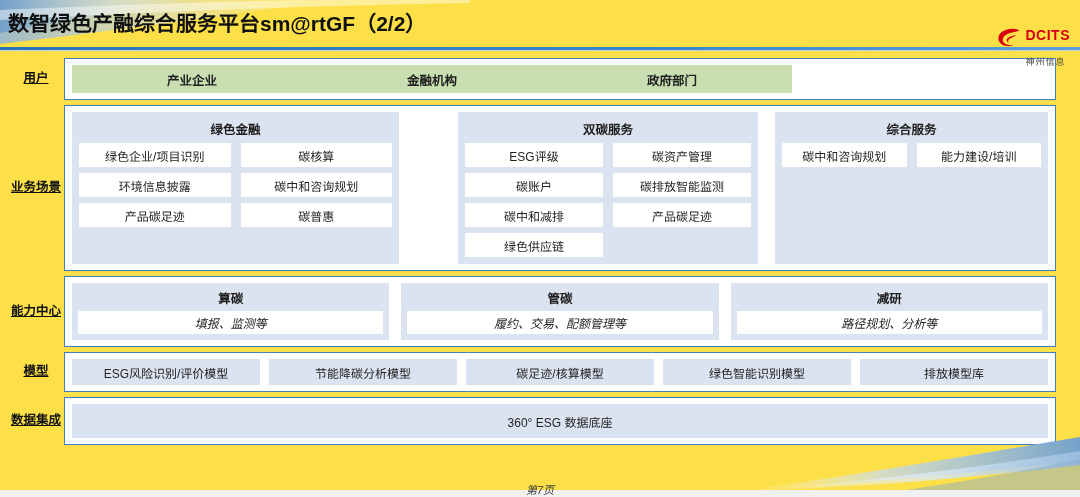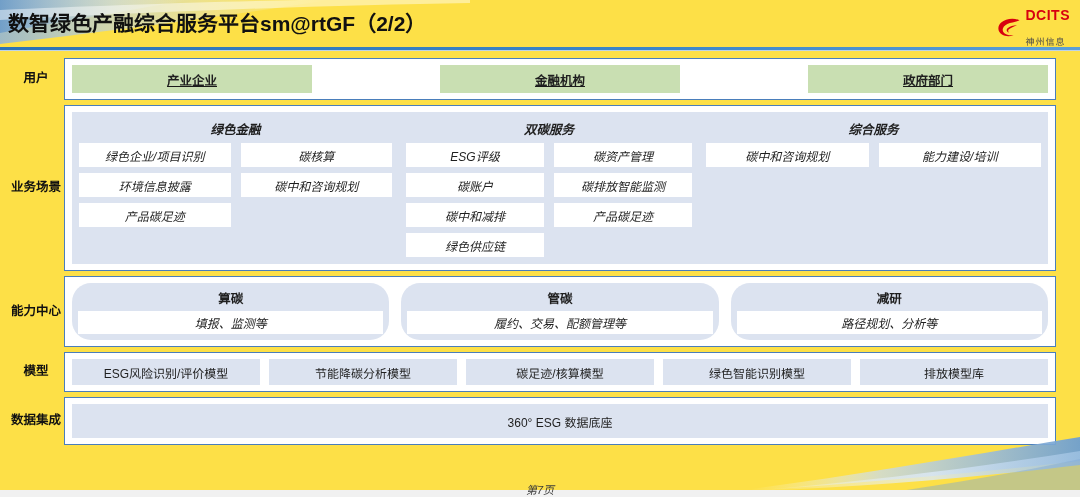--- a/index.html
+++ b/index.html
@@ -77,20 +77,21 @@
     gap: 4px;
     z-index: 4;
   }
   .logo-mark { width: 26px; height: 22px; }
   .logo-text { line-height: 1; }
   .logo-name {
     font-size: 14px;
     font-weight: bold;
     color: #d7000f;
     letter-spacing: 0.5px;
+    margin-top: 20px;
   }
   .logo-sub {
     font-size: 9px;
     color: #4a4a4a;
     letter-spacing: 1px;
     margin-top: 16px;
   }
 
   
   .layers {
@@ -109,62 +110,61 @@
     display: flex;
     align-items: center;
     justify-content: center;
     font-size: 12.5px;
     font-weight: bold;
     color: #111111;
     text-align: center;
     line-height: 1.25;
     padding: 0 2px;
     box-sizing: border-box;
+    text-decoration: underline;
   }
   .row-body {
     flex: 1 1 auto;
     border: 1px solid #4a7ebb;
     background: #ffffff;
     box-sizing: border-box;
     padding: 6px 7px;
   }
 
   
   .users {
     display: flex;
-    gap: 12px;
-    justify-content: space-between;
-    text-decoration: underline;
+    gap: 0;
+    justify-content: flex-start;
   }
   .user-box {
     width: 240px;
     height: 28px;
     background: #c9dfb2;
     display: flex;
     align-items: center;
     justify-content: center;
     font-size: 12.5px;
     font-weight: bold;
     color: #1f1f1f;
   }
 
   
   .scen-groups {
     display: flex;
-    gap: 0;
+    gap: 17px;
     align-items: flex-start;
-    font-style: italic;
   }
   .scen-group {
     background: #dce3f0;
     padding: 5px 7px 7px 7px;
     box-sizing: border-box;
   }
   .scen-group.g0 { flex: 0 0 327px; }
-  .scen-group.g1 { flex: 0 0 300px; }
+  .scen-group.g1 { flex: 0 0 300px; margin-left: 42px; }
   .scen-group.g2 { flex: 1 1 auto; }
   .scen-title {
     text-align: center;
     font-size: 12.5px;
     font-weight: bold;
     color: #1f1f1f;
     padding: 2px 0 5px 0;
   }
   .scen-items {
     display: flex;
@@ -191,21 +191,20 @@
   
   .cap-groups {
     display: flex;
     gap: 12px;
   }
   .cap-group {
     flex: 1 1 0;
     background: #dce3f0;
     padding: 4px 6px 6px 6px;
     box-sizing: border-box;
-    border-radius: 19px;
   }
   .cap-title {
     text-align: center;
     font-size: 12.5px;
     font-weight: bold;
     color: #1f1f1f;
     padding: 1px 0 4px 0;
   }
   .cap-desc {
     height: 23px;
@@ -322,20 +321,21 @@
         <div class="scen-groups">
 
           <div class="scen-group g0">
             <div class="scen-title">绿色金融</div>
             <div class="scen-items">
               <div class="scen-item">绿色企业/项目识别</div>
               <div class="scen-item">碳核算</div>
               <div class="scen-item">环境信息披露</div>
               <div class="scen-item">碳中和咨询规划</div>
               <div class="scen-item">产品碳足迹</div>
+              <div class="scen-item">碳普惠</div>
               <div class="scen-spacer"></div>
               <div class="scen-spacer"></div>
             </div>
           </div>
 
           <div class="scen-group g1">
             <div class="scen-title">双碳服务</div>
             <div class="scen-items">
               <div class="scen-item">ESG评级</div>
               <div class="scen-item">碳资产管理</div>

